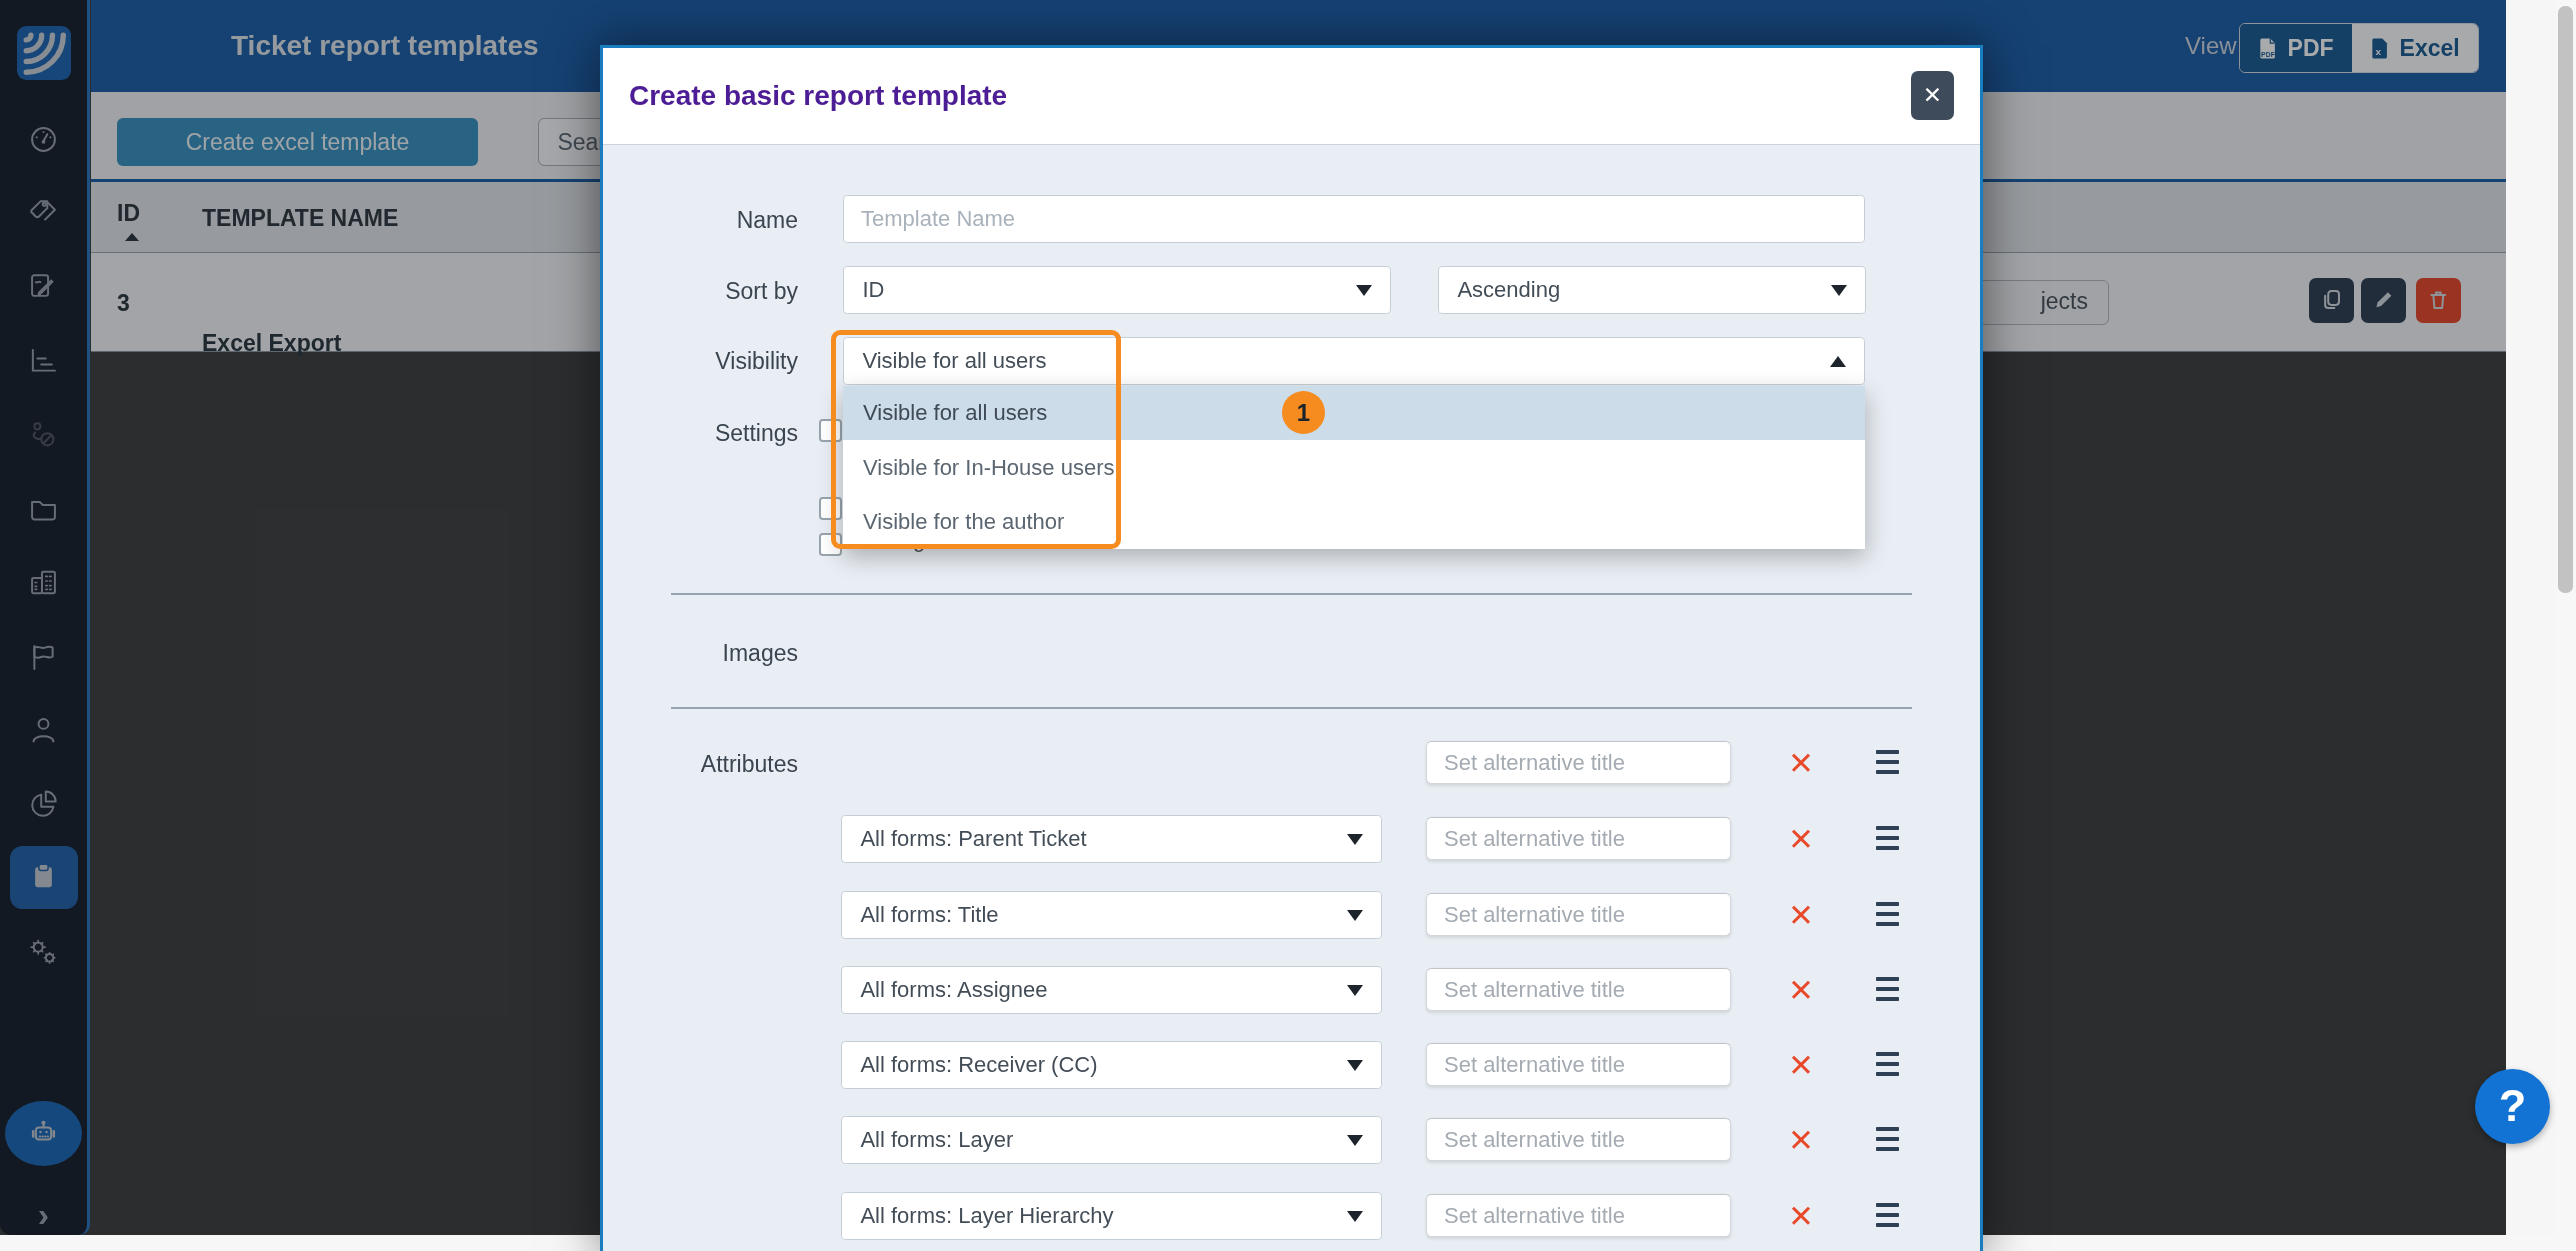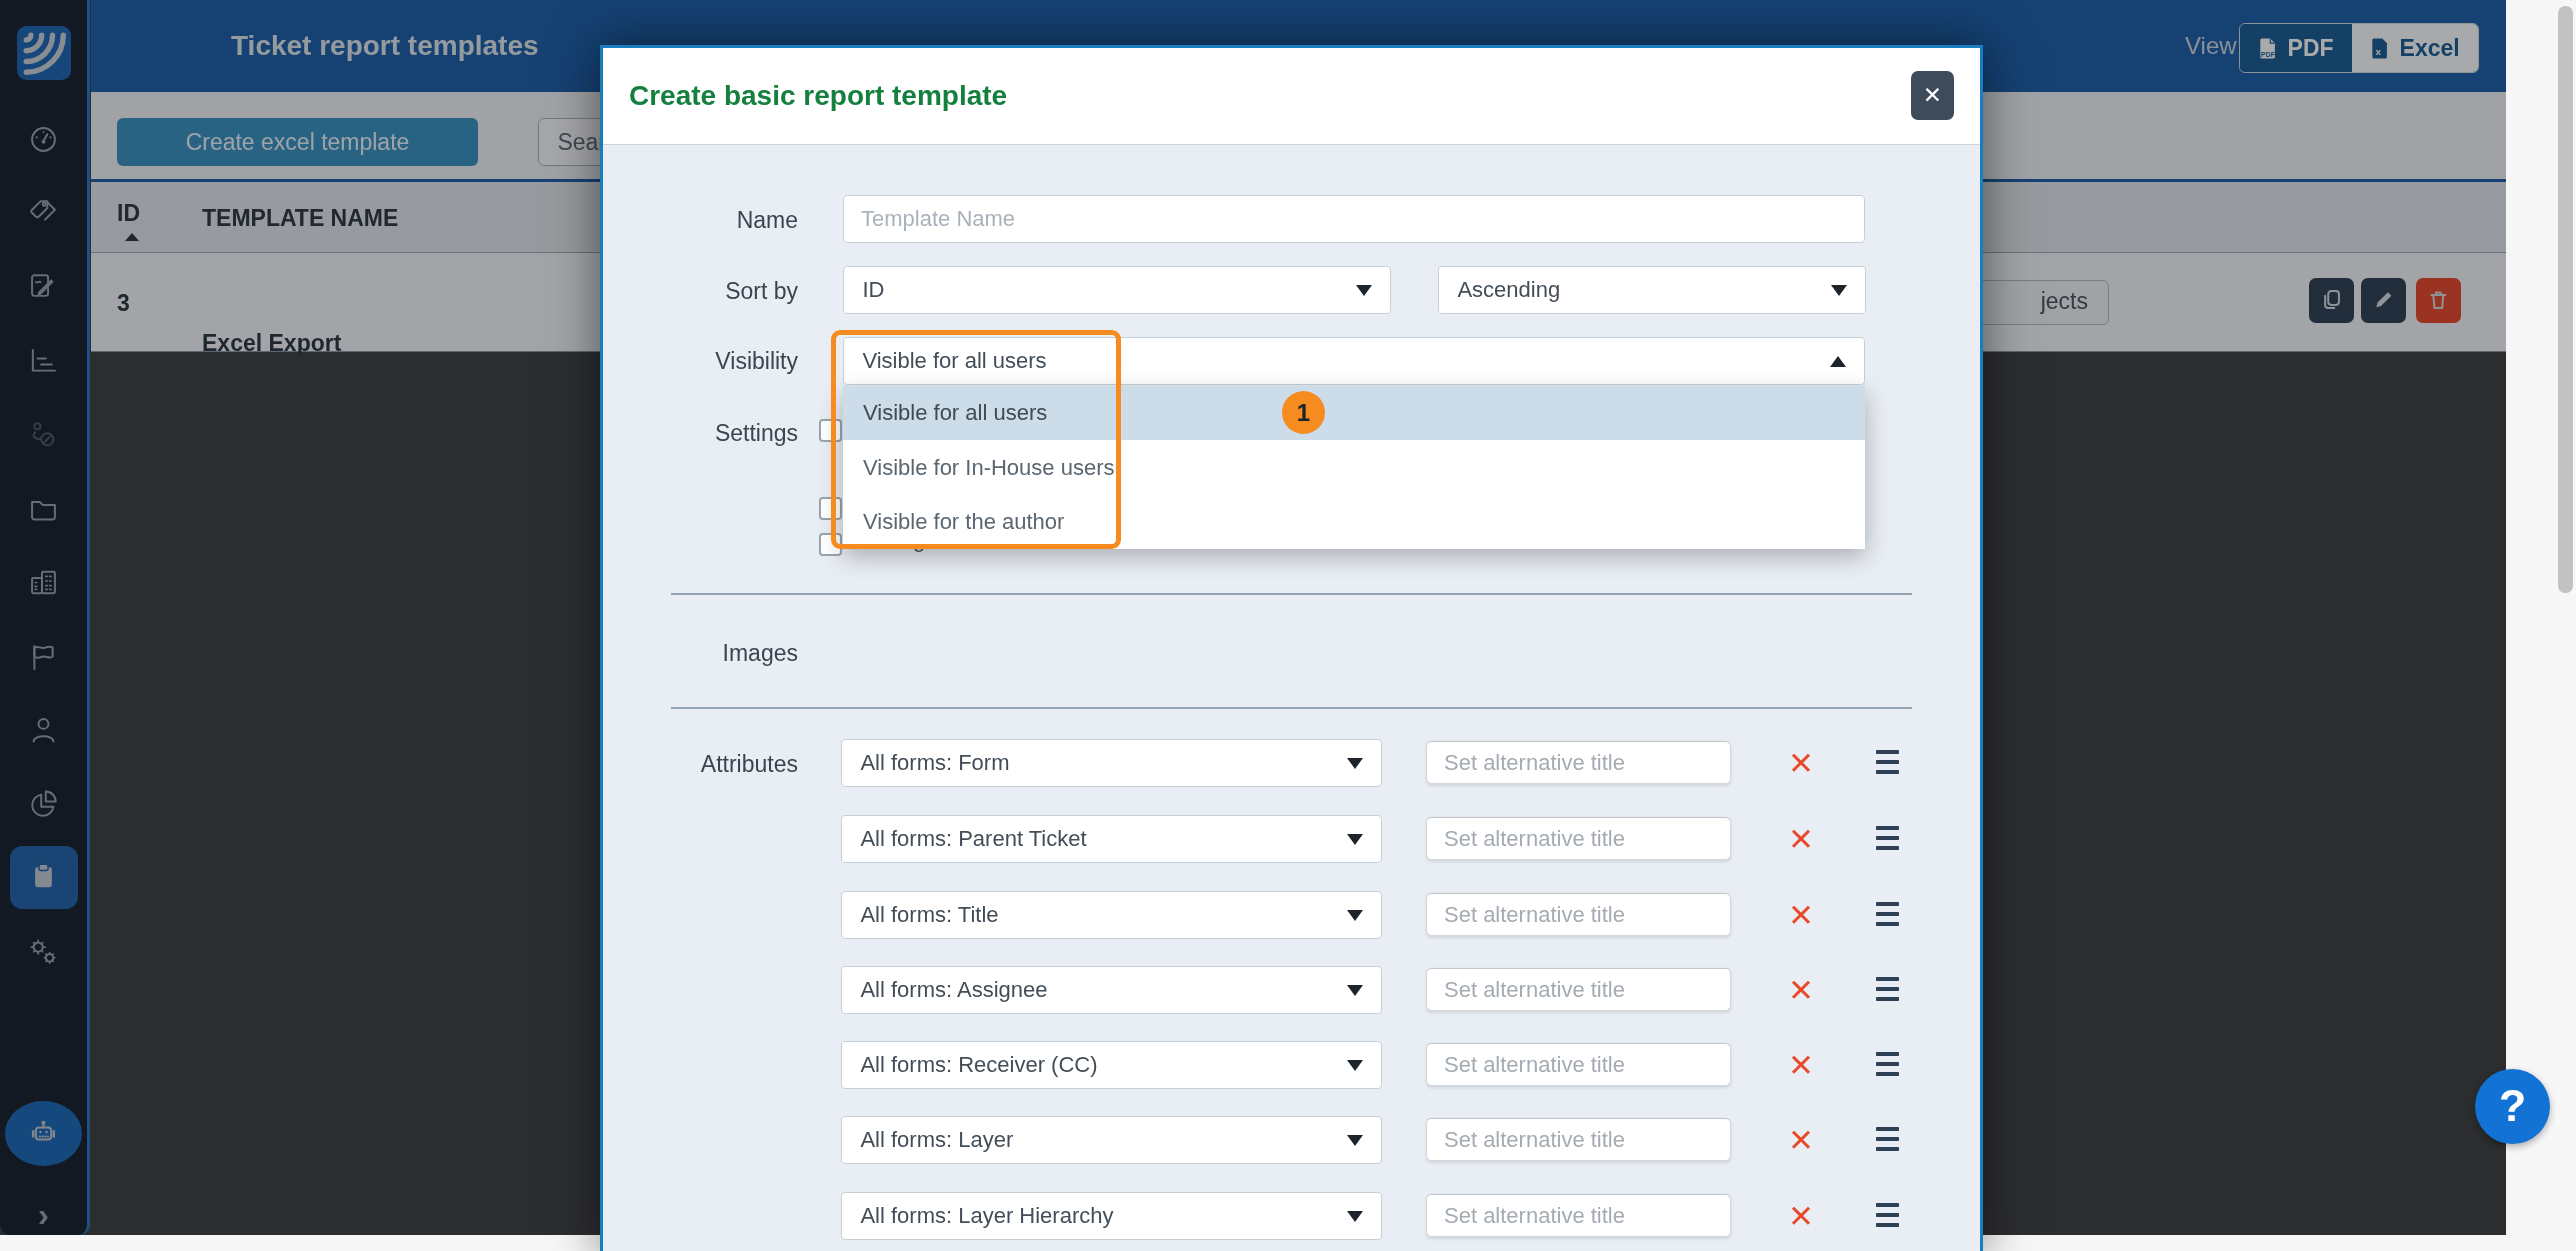--- a/index.html
+++ b/index.html
@@ -65,21 +65,21 @@
   #overlay{position:absolute;left:0;top:0;width:2556px;height:1235px;background:rgba(8,12,18,.35);z-index:50;}
   
   #vscroll{position:absolute;left:2556px;top:0;width:20px;height:1252px;background:#f7f7f7;z-index:60;}
   #vthumb{position:absolute;left:2.3px;top:6.1px;width:14.6px;height:587px;border-radius:7px;background:#c2c2c2;}
   #hscroll{position:absolute;left:0;top:1235px;width:2556px;height:17px;background:#f7f7f7;z-index:60;}
   
   #modal{position:absolute;left:600px;top:45px;width:1383px;height:1209px;background:#e9eef4;
          border:3.1px solid #1a7dc0;box-sizing:border-box;box-shadow:0 0 46px rgba(0,0,0,.5);z-index:100;}
   #modal-header{position:absolute;left:0;top:0;width:100%;height:97px;background:#fff;
                 border-bottom:1.5px solid #ccd3da;box-sizing:border-box;}
-  #modal-title{position:absolute;left:26px;top:0;line-height:95px;font-size:28px;font-weight:bold;color:#15803d;}
+  #modal-title{position:absolute;left:26px;top:0;line-height:95px;font-size:28px;font-weight:bold;color:#4c1d95;}
   #modal-close{position:absolute;left:1308px;top:23px;width:43px;height:49px;background:#3d4b5b;border-radius:7px;
                color:#fff;font-size:23px;text-align:center;line-height:49px;}
   .flabel{position:absolute;left:26px;width:169px;text-align:right;font-size:23px;color:#3a4550;}
   .field{position:absolute;background:#fff;border:1.5px solid #c5ced6;border-radius:4.6px;box-sizing:border-box;}
   .sel-val{position:absolute;left:18.4px;top:0;line-height:45px;font-size:22px;color:#434d57;white-space:nowrap;}
   .caret{position:absolute;right:18.4px;top:17.7px;width:0;height:0;
          border-left:8.4px solid transparent;border-right:8.4px solid transparent;}
   .caret-down{border-top:11.5px solid #1d242b;}
   .caret-up{border-bottom:11.5px solid #1d242b;border-top:none;}
   #name-input{left:240px;top:147px;width:1022px;height:48px;font-size:22px;color:#434d57;
@@ -343,24 +343,20 @@
 
   <div class="divider" style="top:545px"></div>
 
   <div class="flabel" style="top:592px">Images</div>
 
   <div class="divider" style="top:659px"></div>
 
   <div class="flabel" style="top:703px">Attributes</div>
 
   <div class="attr-row" style="top:691px">
-    <div class="field attr-select">
-      <span class="sel-val">All forms: Form</span>
-      <span class="caret caret-down"></span>
-      </div>
     <input class="alt-input" placeholder="Set alternative title" style="">
     <div class="remove-x">✕</div>
     <div class="drag-handle">
         <i></i>
         <i></i>
         <i></i>
       </div>
   </div>
   <div class="attr-row" style="top:767px">
     <div class="field attr-select">

